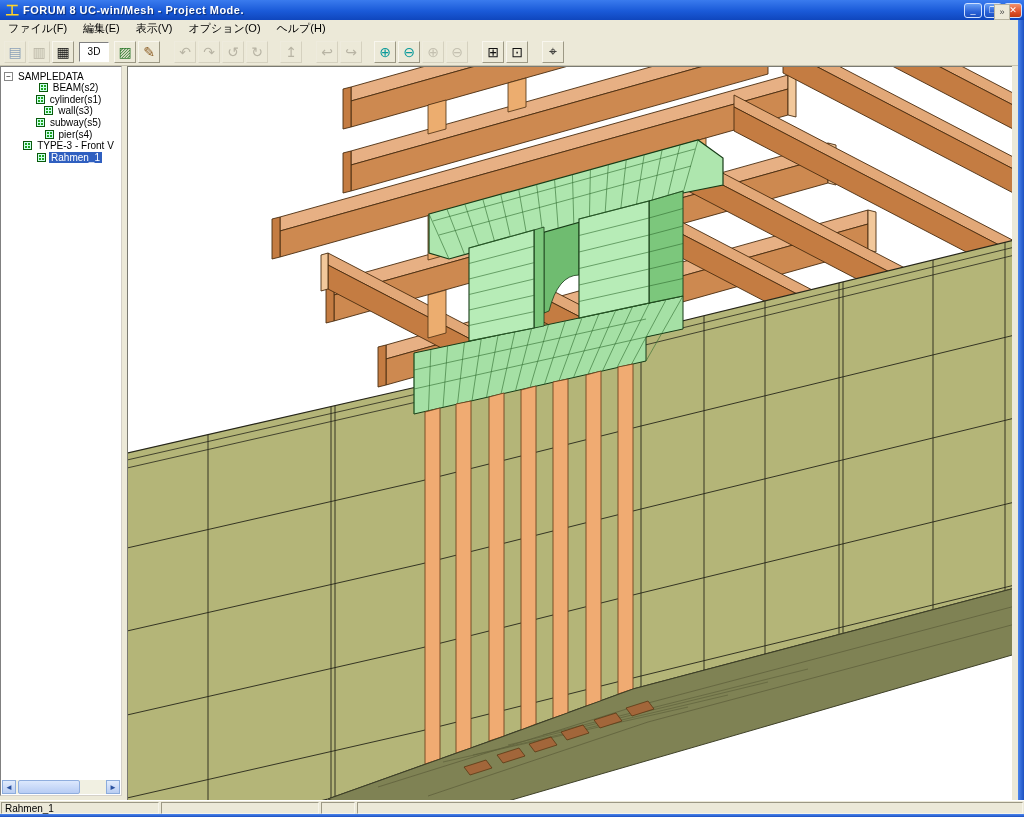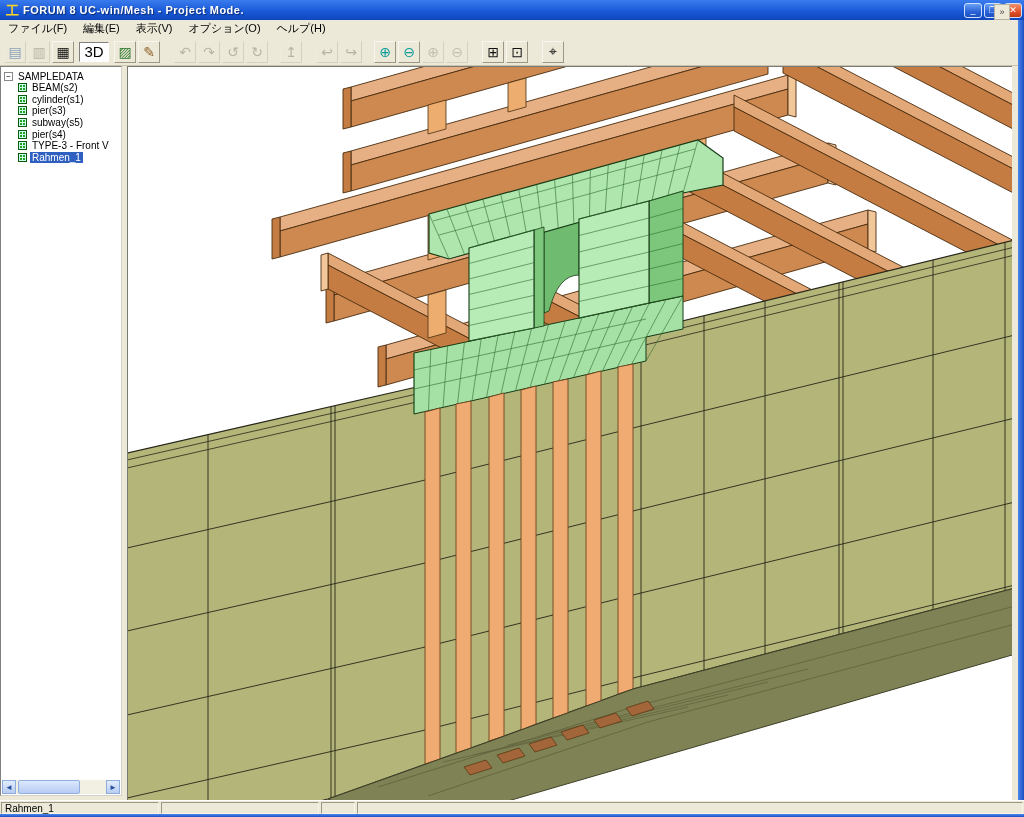--- a/index.html
+++ b/index.html
@@ -26,34 +26,34 @@
   
   #toolbar{position:absolute;left:0;top:38px;width:1024px;height:28px;
     background:#ece9d8;border-bottom:1px solid #c8c4b0;display:flex;
     align-items:center;padding-left:3px;box-sizing:border-box;}
   .tbtn{width:22px;height:22px;margin:0 1px;display:flex;align-items:center;
     justify-content:center;font-size:14px;background:#ece9d8;
     border:1px solid;border-color:#f8f6ee #9c9884 #9c9884 #f8f6ee;box-sizing:border-box;}
   .tbtn.dis{border-color:#eeebdd #d5d1bf #d5d1bf #eeebdd;}
   .tgap{width:10px;height:22px;}
   #mode-field{width:28px;height:18px;background:#fff;border:1px solid;
-    border-color:#808080 #fff #fff #808080;font-size:15px;display:flex;
+    border-color:#808080 #fff #fff #808080;font-size:10px;display:flex;
     align-items:center;justify-content:center;margin:0 4px;}
   #tb-overflow{position:absolute;right:14px;top:4px;width:14px;height:14px;
     font-size:9px;color:#444;border:1px solid #b8b4a0;background:#ece9d8;
     display:flex;align-items:center;justify-content:center;}
   
   #treepanel{position:absolute;left:0;top:66px;width:122px;height:730px;
     background:#ffffff;border:1px solid;border-color:#808080 #d4d0c8 #d4d0c8 #808080;
     box-sizing:border-box;overflow:hidden;}
   #tree{font-size:10px;color:#000;padding:3px 0 0 3px;}
   .troot{display:flex;align-items:center;height:12px;white-space:nowrap;}
   .expander{width:9px;height:9px;border:1px solid #888;background:#fff;
     font-size:8px;line-height:7px;text-align:center;margin-right:3px;box-sizing:border-box;}
-  .titem{display:flex;align-items:center;height:11.6px;padding-left:14px;white-space:nowrap;}
+  .titem{display:flex;align-items:center;height:11.6px;padding-left:14px;white-space:nowrap;justify-content:center;}
   .gicon{width:9px;height:9px;margin-right:3px;flex:0 0 9px;
     background-color:#1fa51f;border:1px solid #0a5a0a;box-sizing:border-box;
     background-image:linear-gradient(#cfe 1px,transparent 1px),
                      linear-gradient(90deg,#cfe 1px,transparent 1px);
     background-size:3px 3px;}
   .tlabel{padding:0 2px;}
   .titem.sel .tlabel{background:#2f5fc0;color:#fff;}
   
   #tree-hscroll{position:absolute;left:1px;bottom:1px;width:118px;height:14px;
     background:#f1f0e2;display:flex;}
@@ -145,21 +145,21 @@
         <div class="titem">
           <span class="gicon"></span>
           <span class="tlabel">BEAM(s2)</span>
         </div>
         <div class="titem">
           <span class="gicon"></span>
           <span class="tlabel">cylinder(s1)</span>
         </div>
         <div class="titem">
           <span class="gicon"></span>
-          <span class="tlabel">pier(s3)</span>
+          <span class="tlabel">wall(s3)</span>
         </div>
         <div class="titem">
           <span class="gicon"></span>
           <span class="tlabel">subway(s5)</span>
         </div>
         <div class="titem">
           <span class="gicon"></span>
           <span class="tlabel">pier(s4)</span>
         </div>
         <div class="titem">

